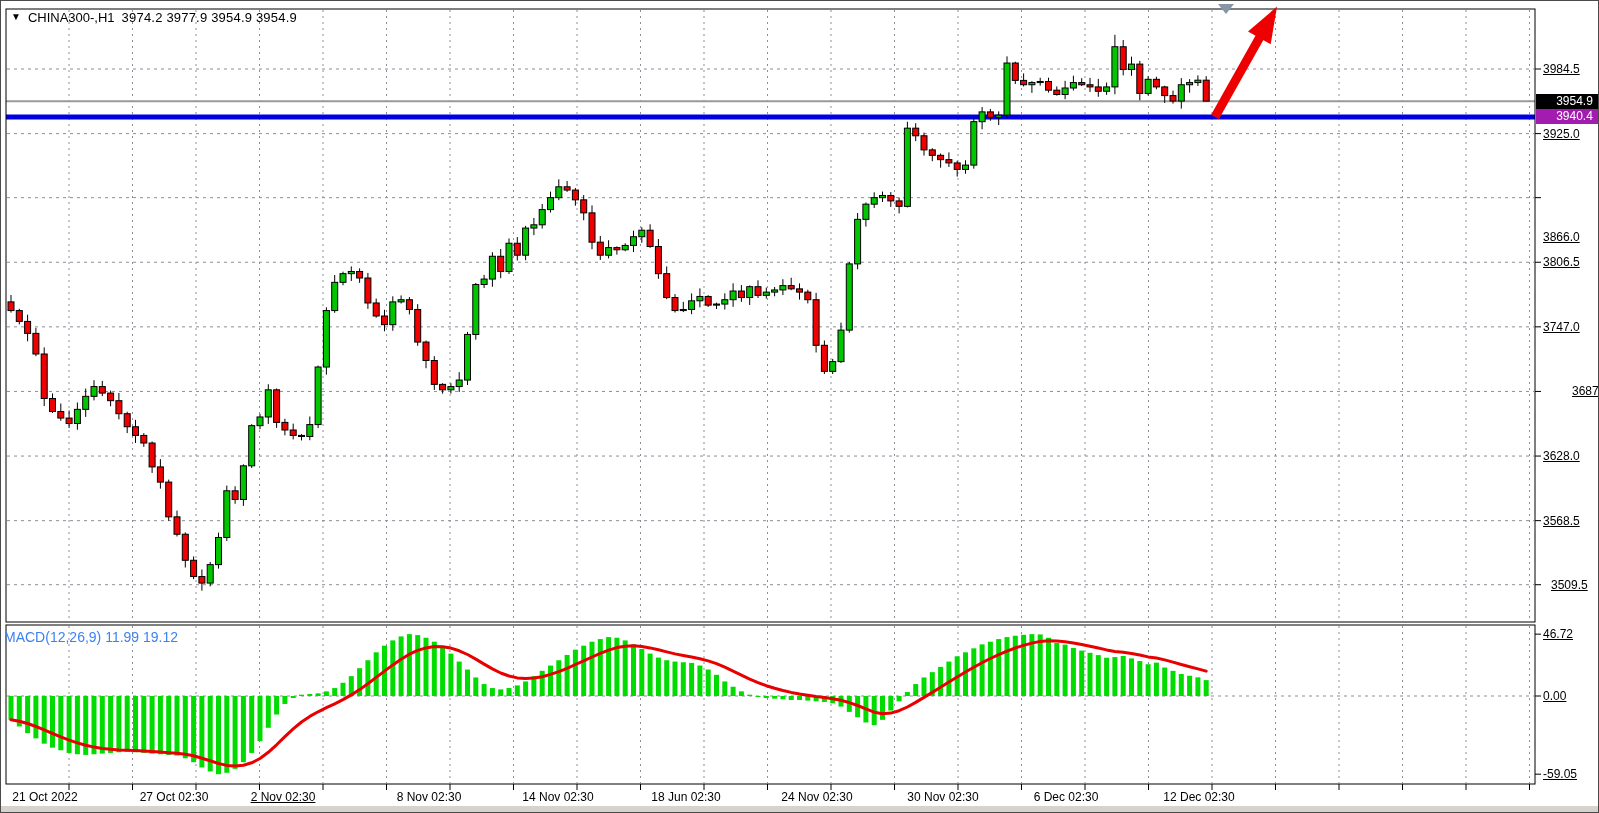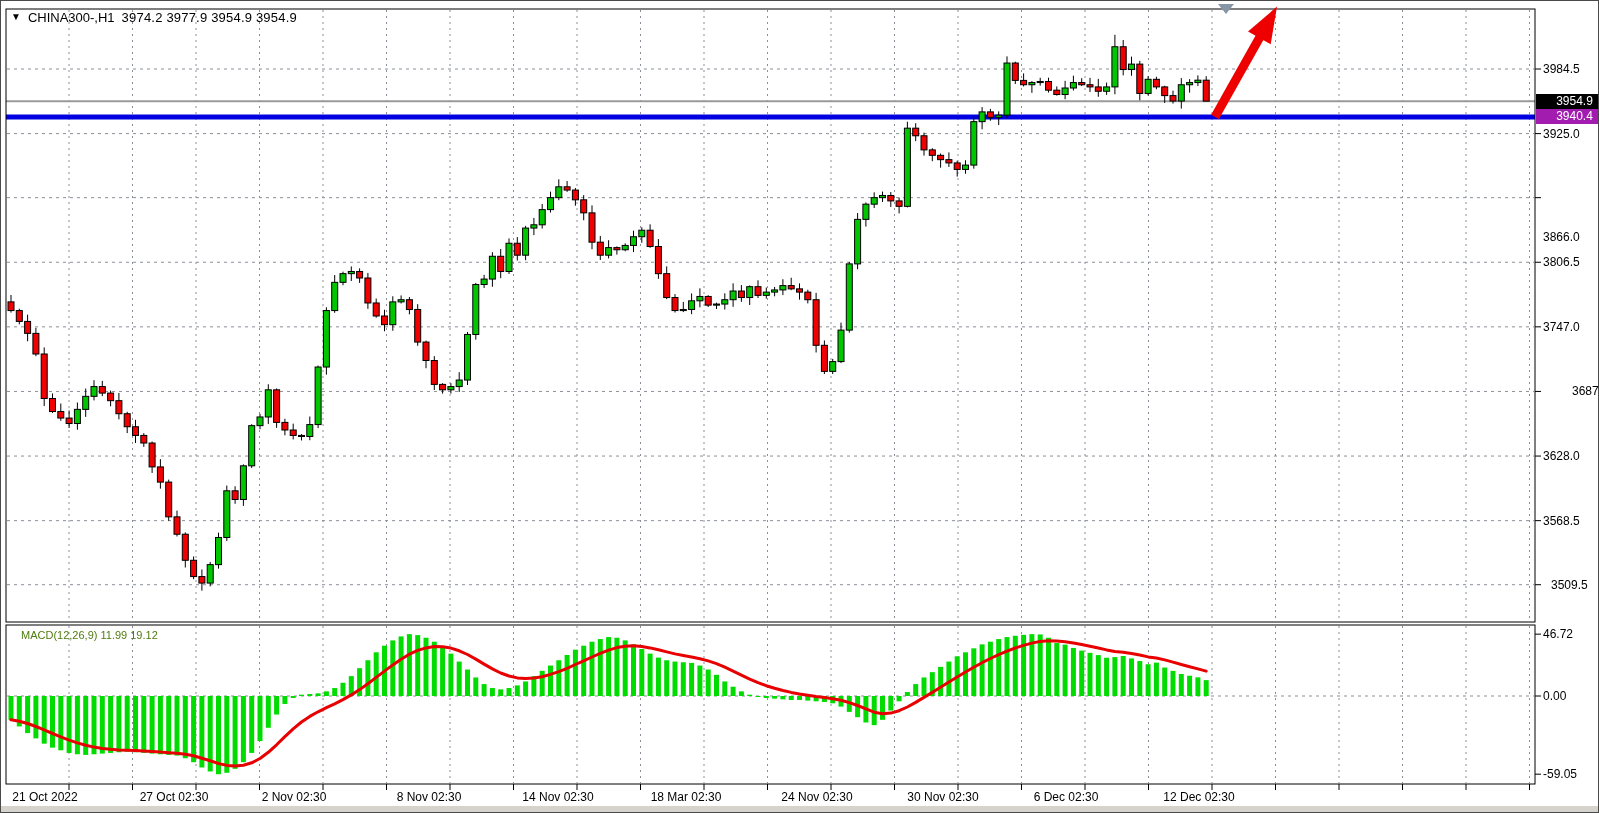--- a/index.html
+++ b/index.html
@@ -1,27 +1,27 @@
 <!DOCTYPE html>
 <html><head>
 <meta charset="utf-8">
 <style>
   html,body{margin:0;padding:0;background:#fff;}
   #stage{position:relative;width:1599px;height:813px;background:#ffffff;
          font-family:"Liberation Sans",sans-serif;overflow:hidden;
          border:1px solid #4a4a4a;box-sizing:border-box;}
   #chart-svg{position:absolute;left:0;top:0;}
   .lbl{position:absolute;font-size:12px;color:#000;white-space:nowrap;line-height:14px;}
-  .ylbl{transform:translateY(-7px);}
+  .ylbl{transform:translateY(-7px);text-decoration:underline;}
   .tlbl{transform:translateX(-50%);top:789px;text-align:center;}
   #title-bar{position:absolute;left:10px;top:9px;font-size:13px;color:#000;
              display:flex;align-items:center;gap:7px;}
   #title-marker{font-size:10px;position:relative;top:-1px;}
   #ohlc-text{letter-spacing:0.2px;}
-  #macd-title{position:absolute;left:20px;top:628px;font-size:11px;color:#4d7c0f;}
+  #macd-title{position:absolute;left:3px;top:628px;font-size:14px;color:#3b82f6;}
   .badge{position:absolute;left:1535px;width:77px;height:15px;font-size:12px;
          color:#fff;text-align:center;line-height:15px;}
   #bottom-strip{position:absolute;left:0;bottom:0;width:1599px;height:6px;background:#d6d3cc;}
 </style>
 </head>
 <body>
 
 <div id="stage">
   <svg id="chart-svg" width="1599" height="813">
       <line x1="68" y1="9" x2="68" y2="620" stroke="#8a8f98" stroke-width="1" stroke-dasharray="2,4"></line>
@@ -582,23 +582,23 @@
       <div class="lbl ylbl" style="left: 1542px; top: 325.854px; text-align: center;">3747.0</div>
       <div class="lbl ylbl" style="left: 1542px; top: 390.453px; margin-left: 29px;">3687.5</div>
       <div class="lbl ylbl" style="left: 1542px; top: 455.052px;">3628.0</div>
       <div class="lbl ylbl" style="left: 1542px; top: 519.651px;">3568.5</div>
       <div class="lbl ylbl" style="left: 1542px; top: 583.707px; margin-left: 8px;">3509.5</div>
       <div class="lbl ylbl" style="left: 1542px; top: 633.143px;">46.72</div>
       <div class="lbl ylbl" style="left: 1542px; top: 695px;">0.00</div>
       <div class="lbl ylbl" style="left: 1542px; top: 773.182px;">-59.05</div>
       <div class="lbl tlbl" style="left: 44px; top: 789px;">21 Oct 2022</div>
       <div class="lbl tlbl" style="left: 173px; top: 789px;">27 Oct 02:30</div>
-      <div class="lbl tlbl" style="left: 293px; top: 789px;">2 Nov 02:30</div>
+      <div class="lbl tlbl" style="left: 282px; top: 789px; text-decoration: underline;">2 Nov 02:30</div>
       <div class="lbl tlbl" style="left: 428px; top: 789px;">8 Nov 02:30</div>
       <div class="lbl tlbl" style="left: 557px; top: 789px;">14 Nov 02:30</div>
-      <div class="lbl tlbl" style="left: 685px; top: 789px;">18 Mar 02:30</div>
+      <div class="lbl tlbl" style="left: 685px; top: 789px;">18 Jun 02:30</div>
       <div class="lbl tlbl" style="left: 816px; top: 789px;">24 Nov 02:30</div>
       <div class="lbl tlbl" style="left: 942px; top: 789px;">30 Nov 02:30</div>
       <div class="lbl tlbl" style="left: 1065px; top: 789px;">6 Dec 02:30</div>
       <div class="lbl tlbl" style="left: 1198px; top: 789px;">12 Dec 02:30</div>
     </div>
   <div id="bottom-strip"></div>
 </div>
 
 </body></html>

